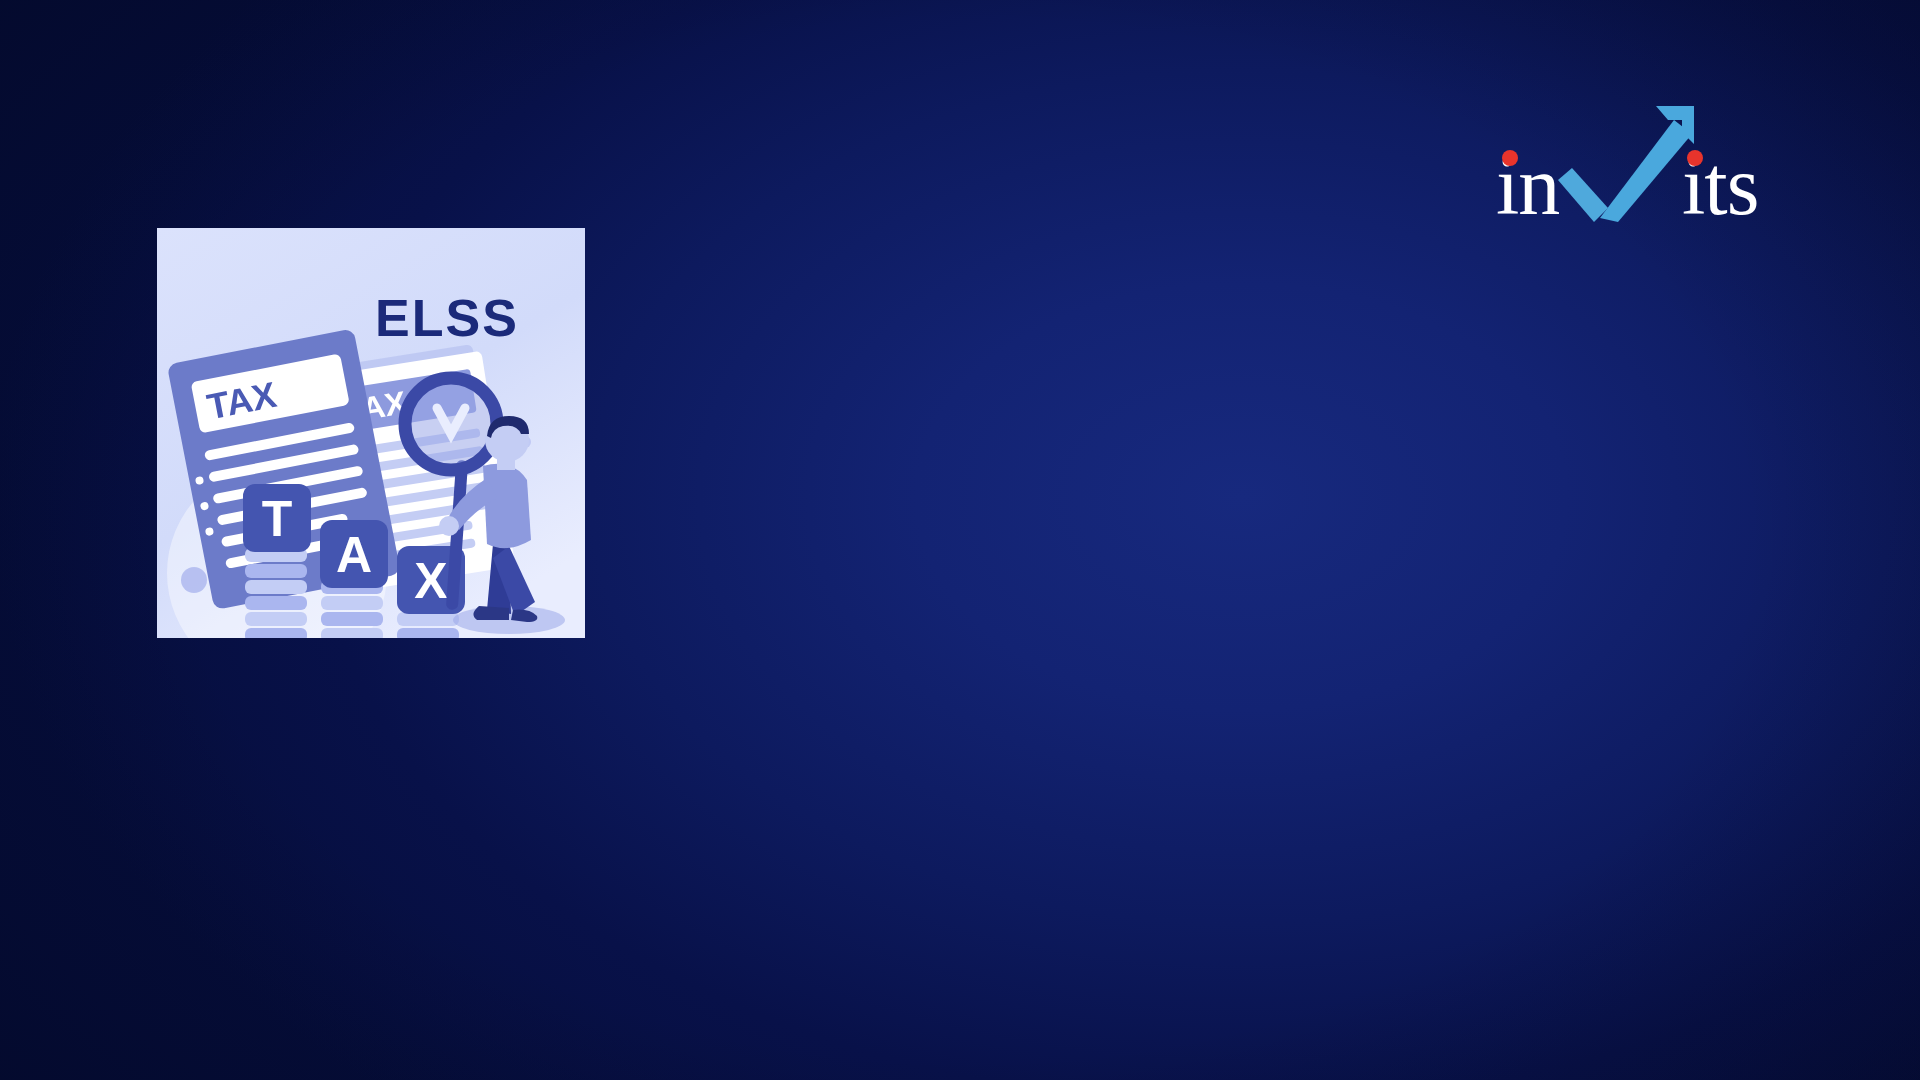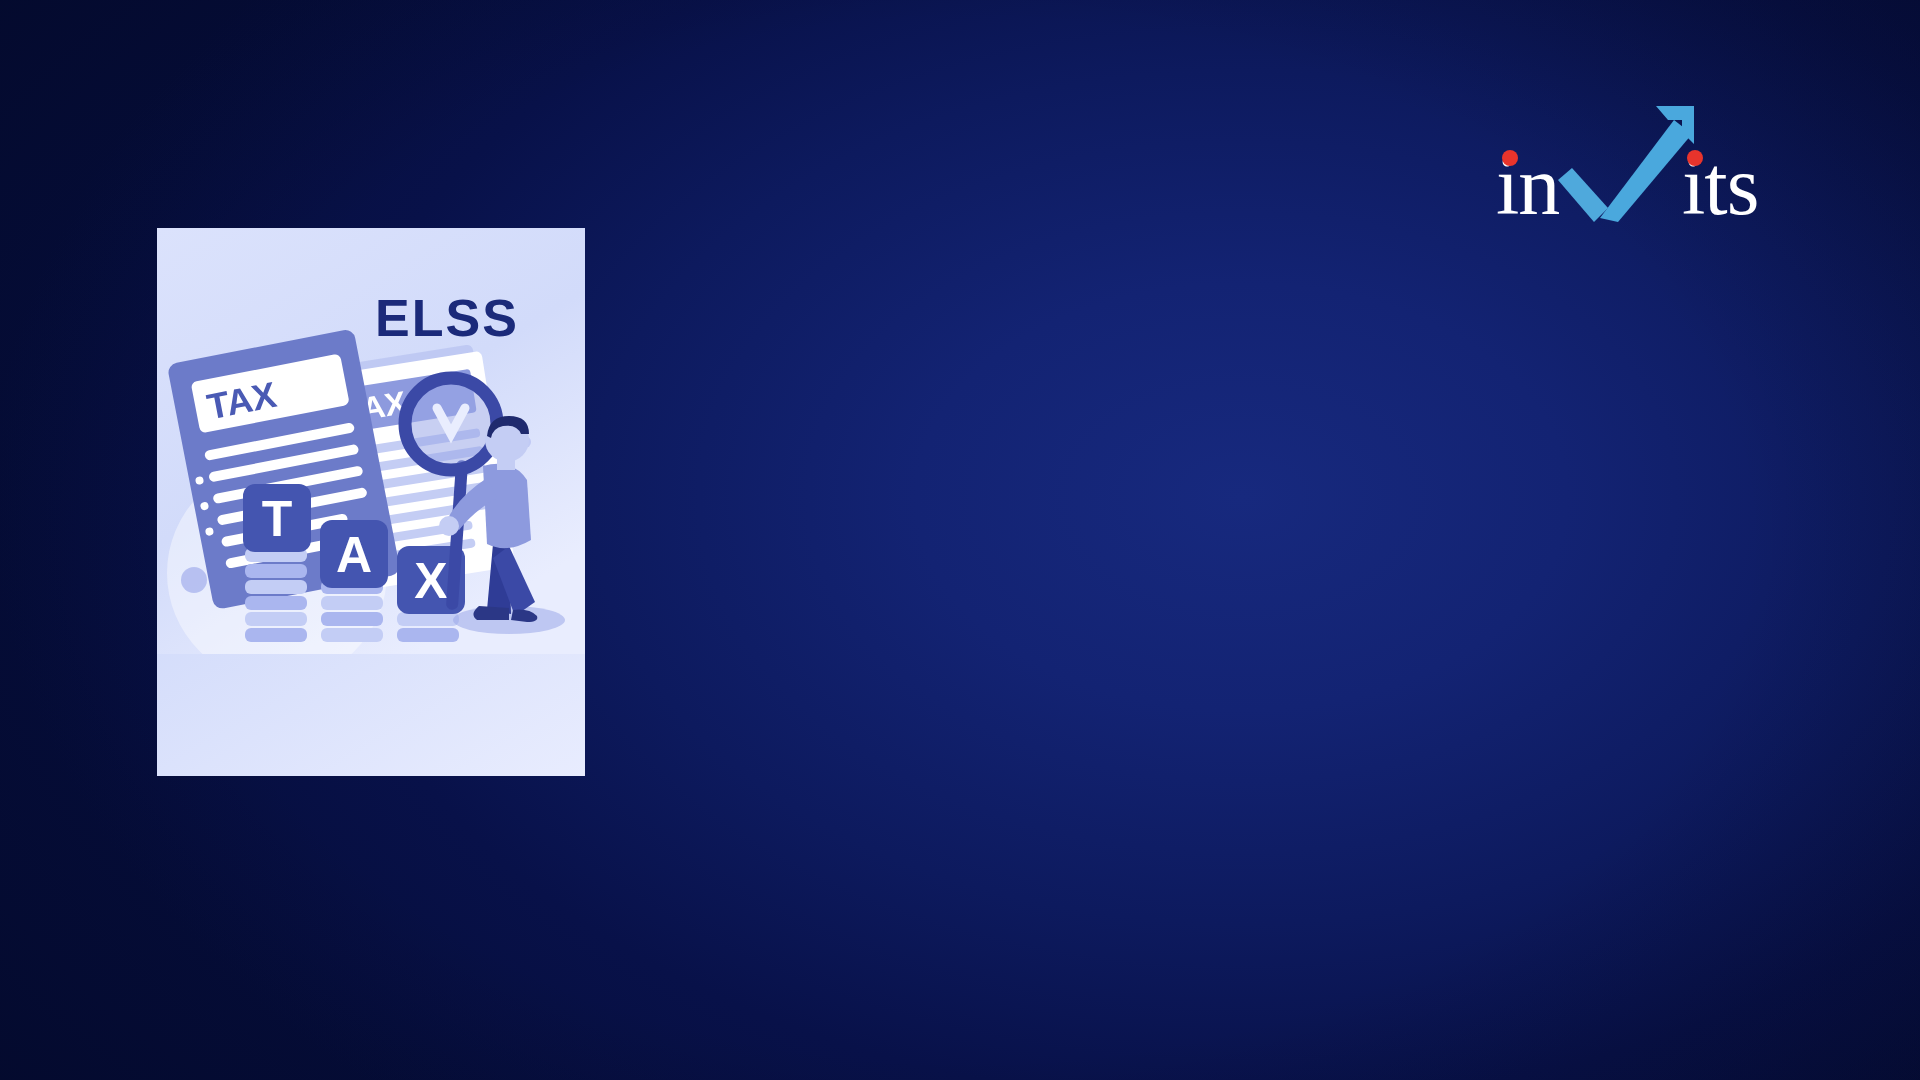--- a/index.html
+++ b/index.html
@@ -44,21 +44,21 @@
     fill: #ffffff;
     letter-spacing: -1px;
   }
 
   
   #illustration {
     position: absolute;
     left: 157px;
     top: 228px;
     width: 428px;
-    height: 548px;
+    height: 410px;
     overflow: hidden;
     background: linear-gradient(150deg, #d7dffb 0%, #cfd9fa 40%, #e8ecfe 100%);
   }
   #illustration svg { display: block; width: 428px; height: 426px; }
 
   
   #textblock {
     position: absolute;
     left: 652px;
     top: 372px;

